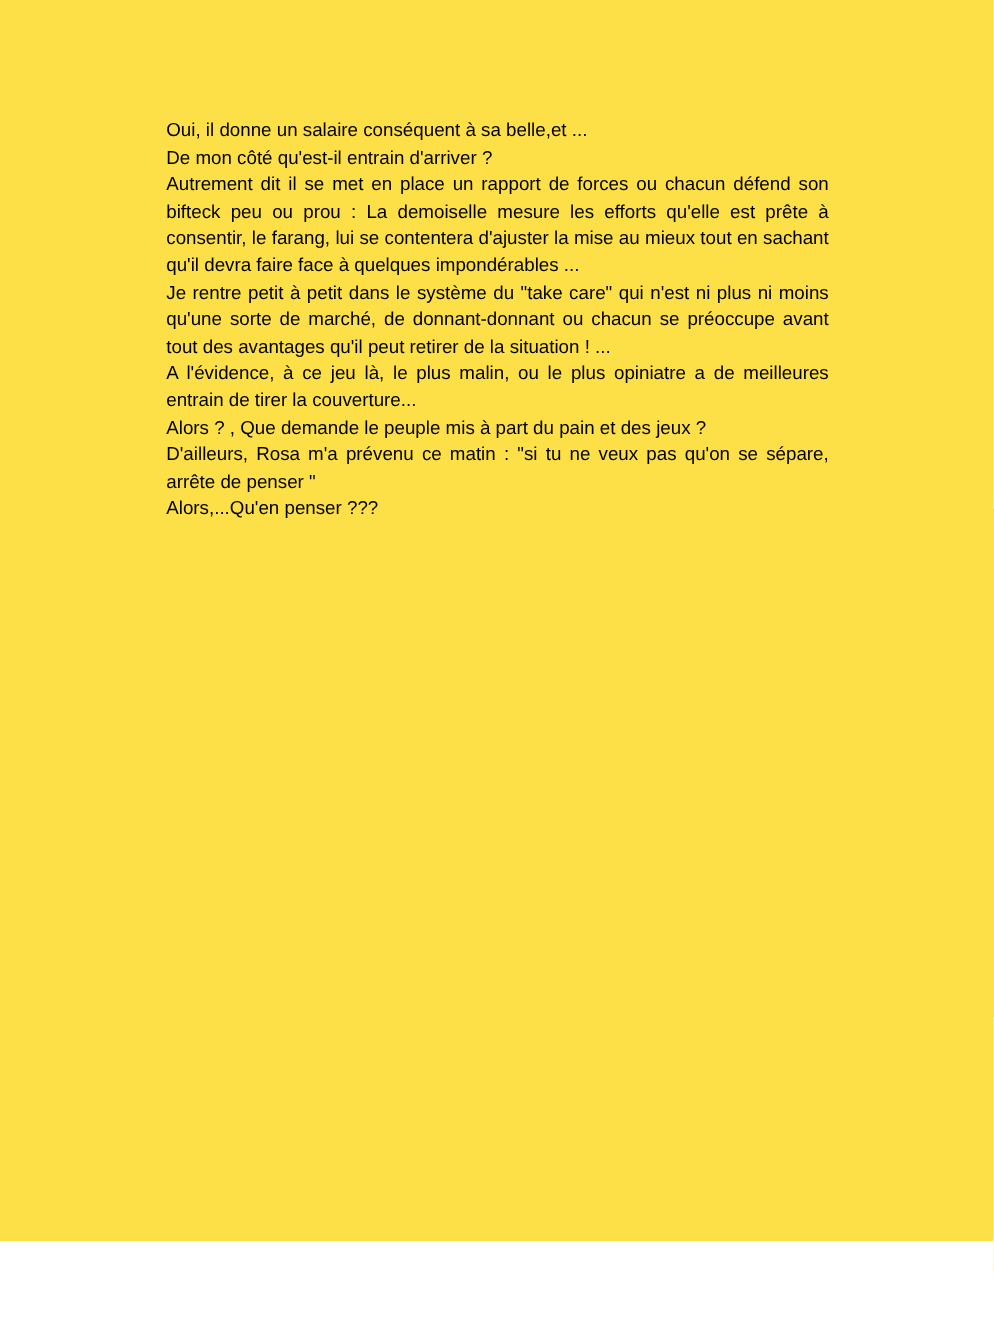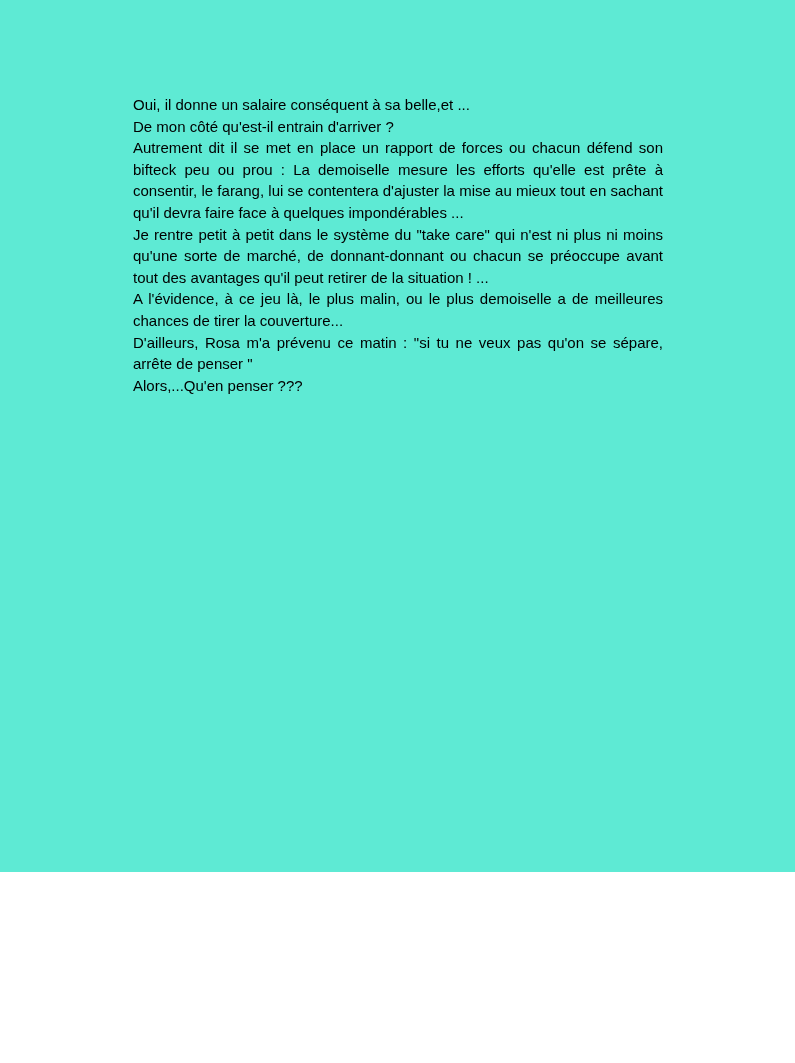--- a/index.html
+++ b/index.html
@@ -3,22 +3,22 @@
 <meta charset="utf-8">
 <style>
   html, body {
     margin: 0;
     padding: 0;
     background: #ffffff;
   }
   .page {
     position: relative;
     width: 795px;
-    height: 872px;
-    background: #5eead4;
+    height: 993px;
+    background: #fde047;
     overflow: hidden;
     font-family: "Liberation Sans", sans-serif;
   }
   .text-block {
     position: absolute;
     left: 133px;
     top: 94px;
     width: 530px;
     font-family: "Liberation Sans", sans-serif;
     font-size: 15px;
@@ -43,18 +43,19 @@
 </style>
 </head>
 <body>
 
 <div class="page">
   <div class="text-block">
     <p>Oui, il donne un salaire conséquent à sa belle,et ...</p>
     <p>De mon côté qu'est-il entrain d'arriver ?</p>
     <p>Autrement dit il se met en place un rapport de forces ou chacun défend son bifteck peu ou prou : La demoiselle mesure les efforts qu'elle est prête à consentir, le farang, lui se contentera d'ajuster la mise au mieux tout en sachant qu'il devra faire face à quelques impondérables ...</p>
     <p>Je rentre petit à petit dans le système du "take care" qui n'est ni plus ni moins qu'une sorte de marché, de donnant-donnant ou chacun se préoccupe avant tout des avantages qu'il peut retirer de la situation ! ...</p>
-    <p>A l'évidence, à ce jeu là, le plus malin, ou le plus demoiselle a de meilleures chances de tirer la couverture...</p>
+    <p>A l'évidence, à ce jeu là, le plus malin, ou le plus opiniatre a de meilleures entrain de tirer la couverture...</p>
+    <p>Alors ? , Que demande le peuple mis à part du pain et des jeux ?</p>
     <p>D'ailleurs, Rosa m'a prévenu ce matin : "si tu ne veux pas qu'on se sépare, arrête de penser "</p>
     <p>Alors,...Qu'en penser ???</p>
   </div>
   <div class="page-number">216</div>
 </div>
 
 </body></html>

